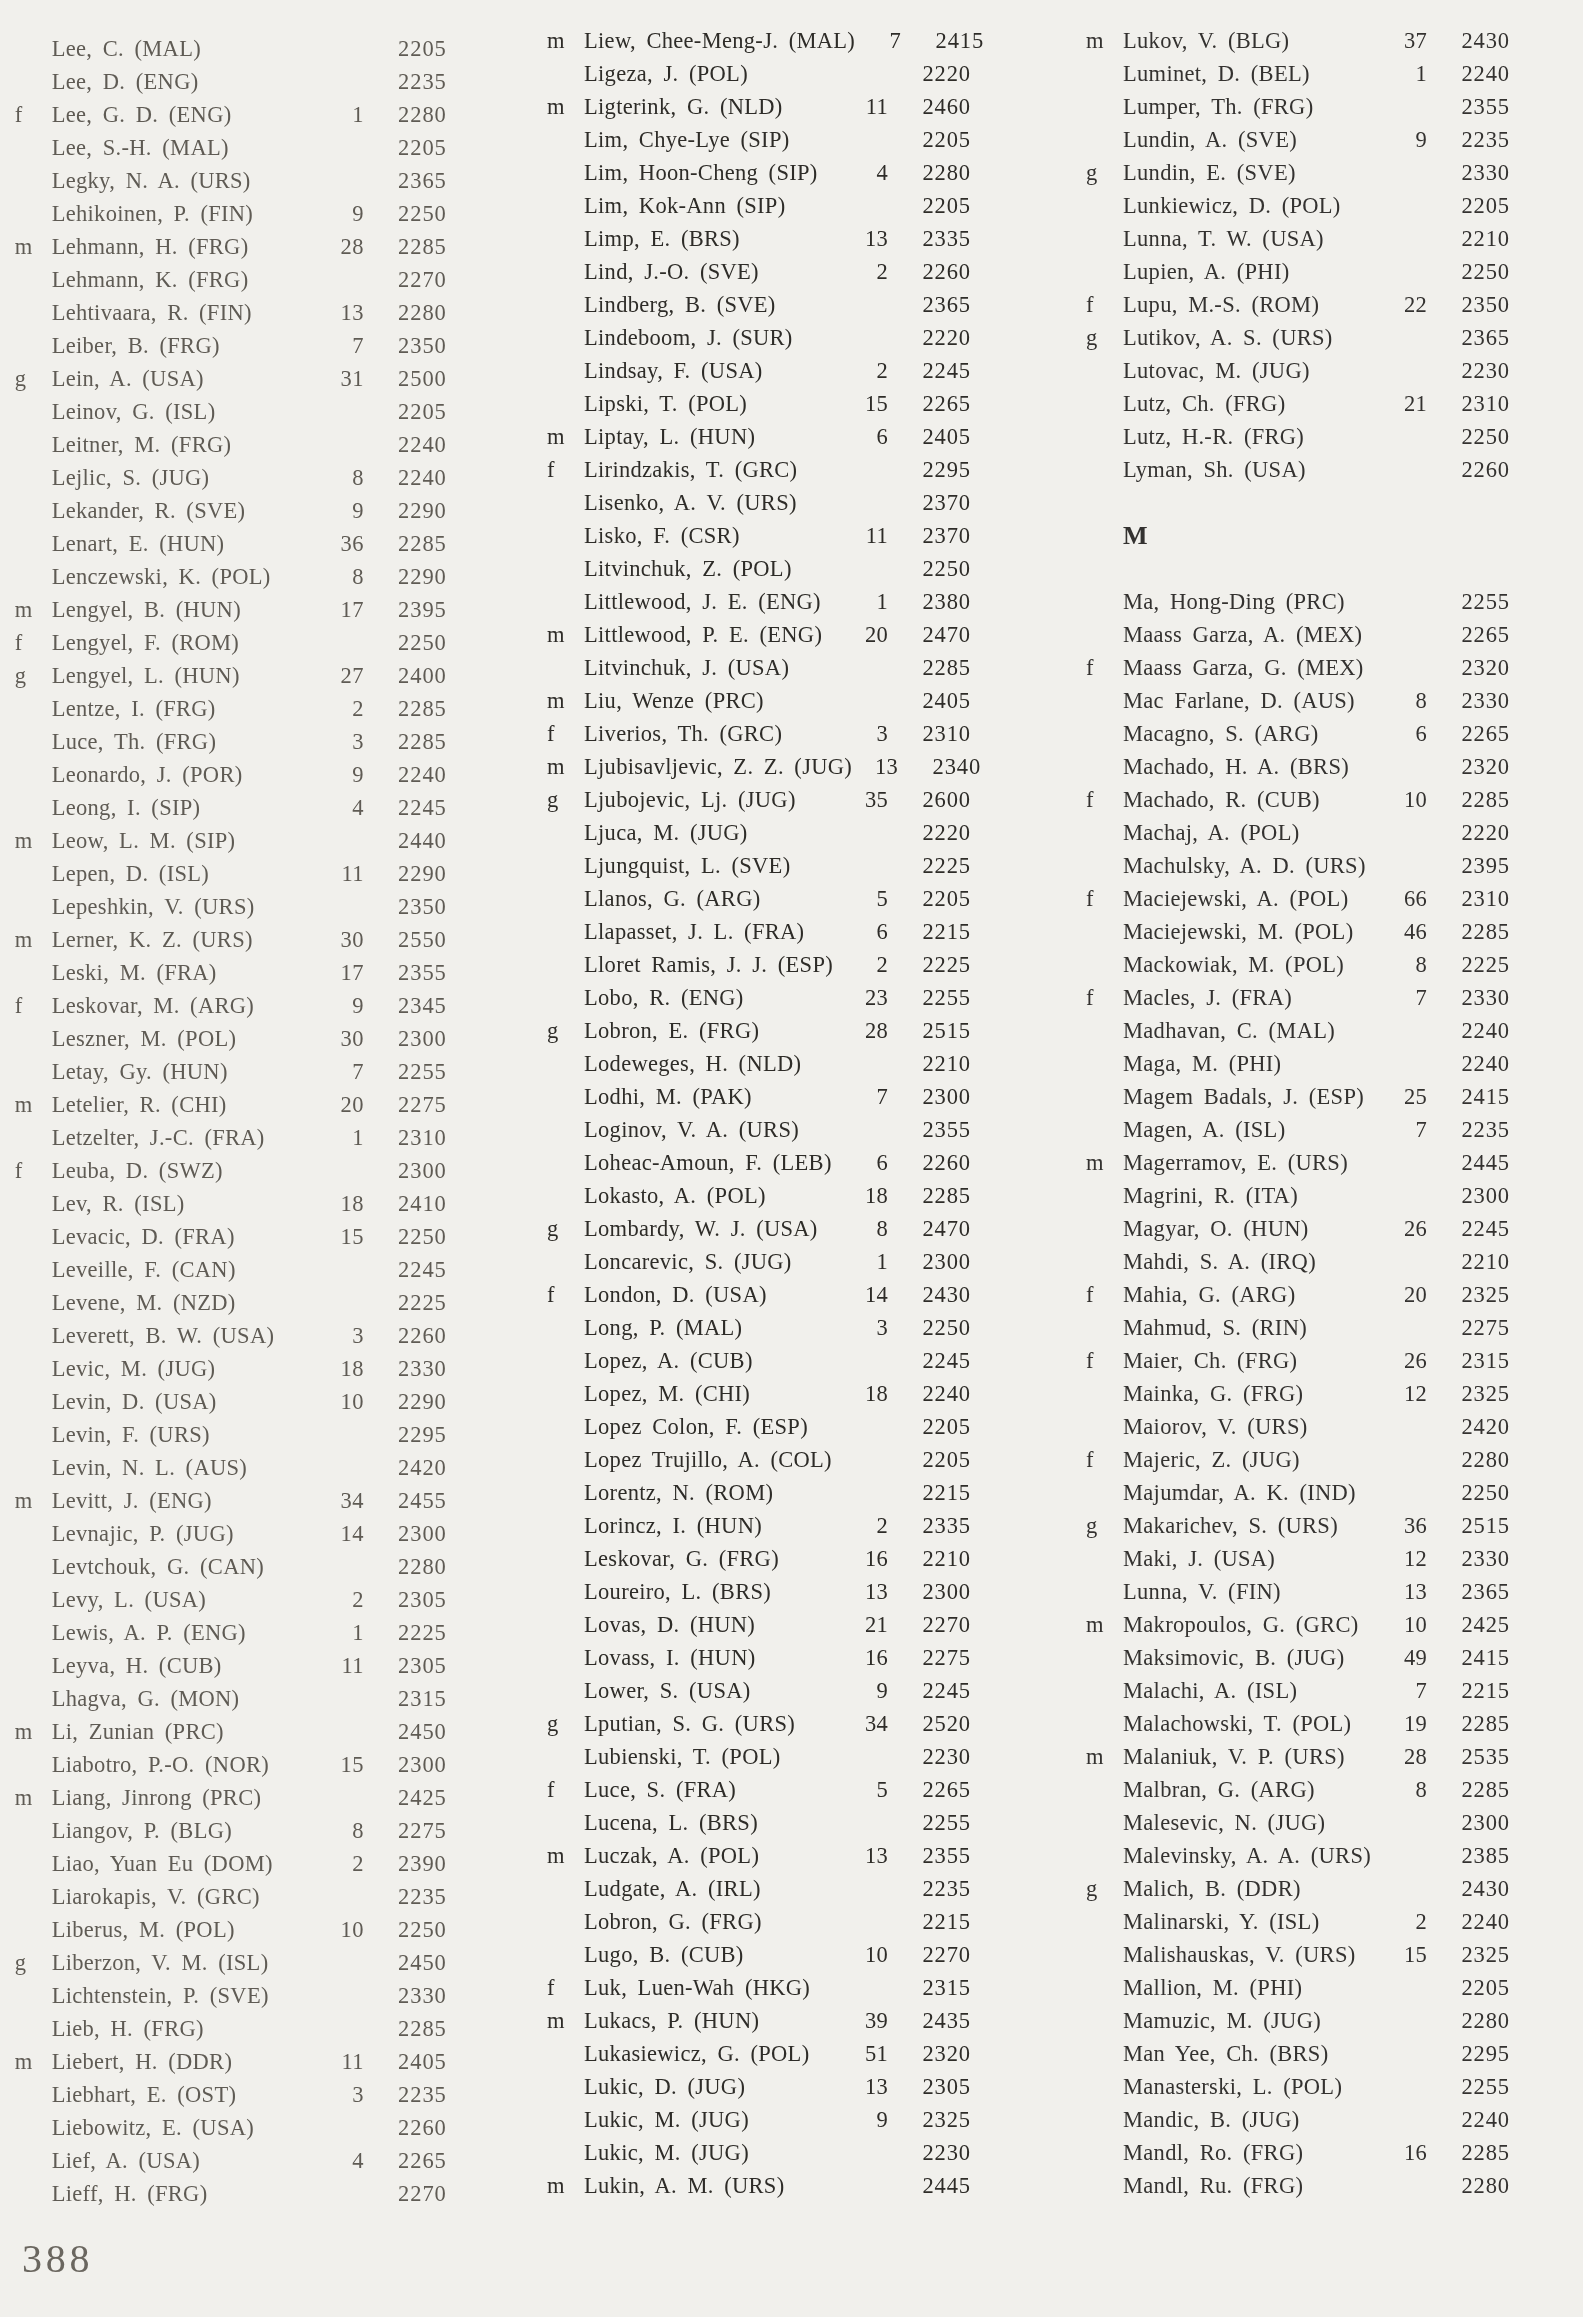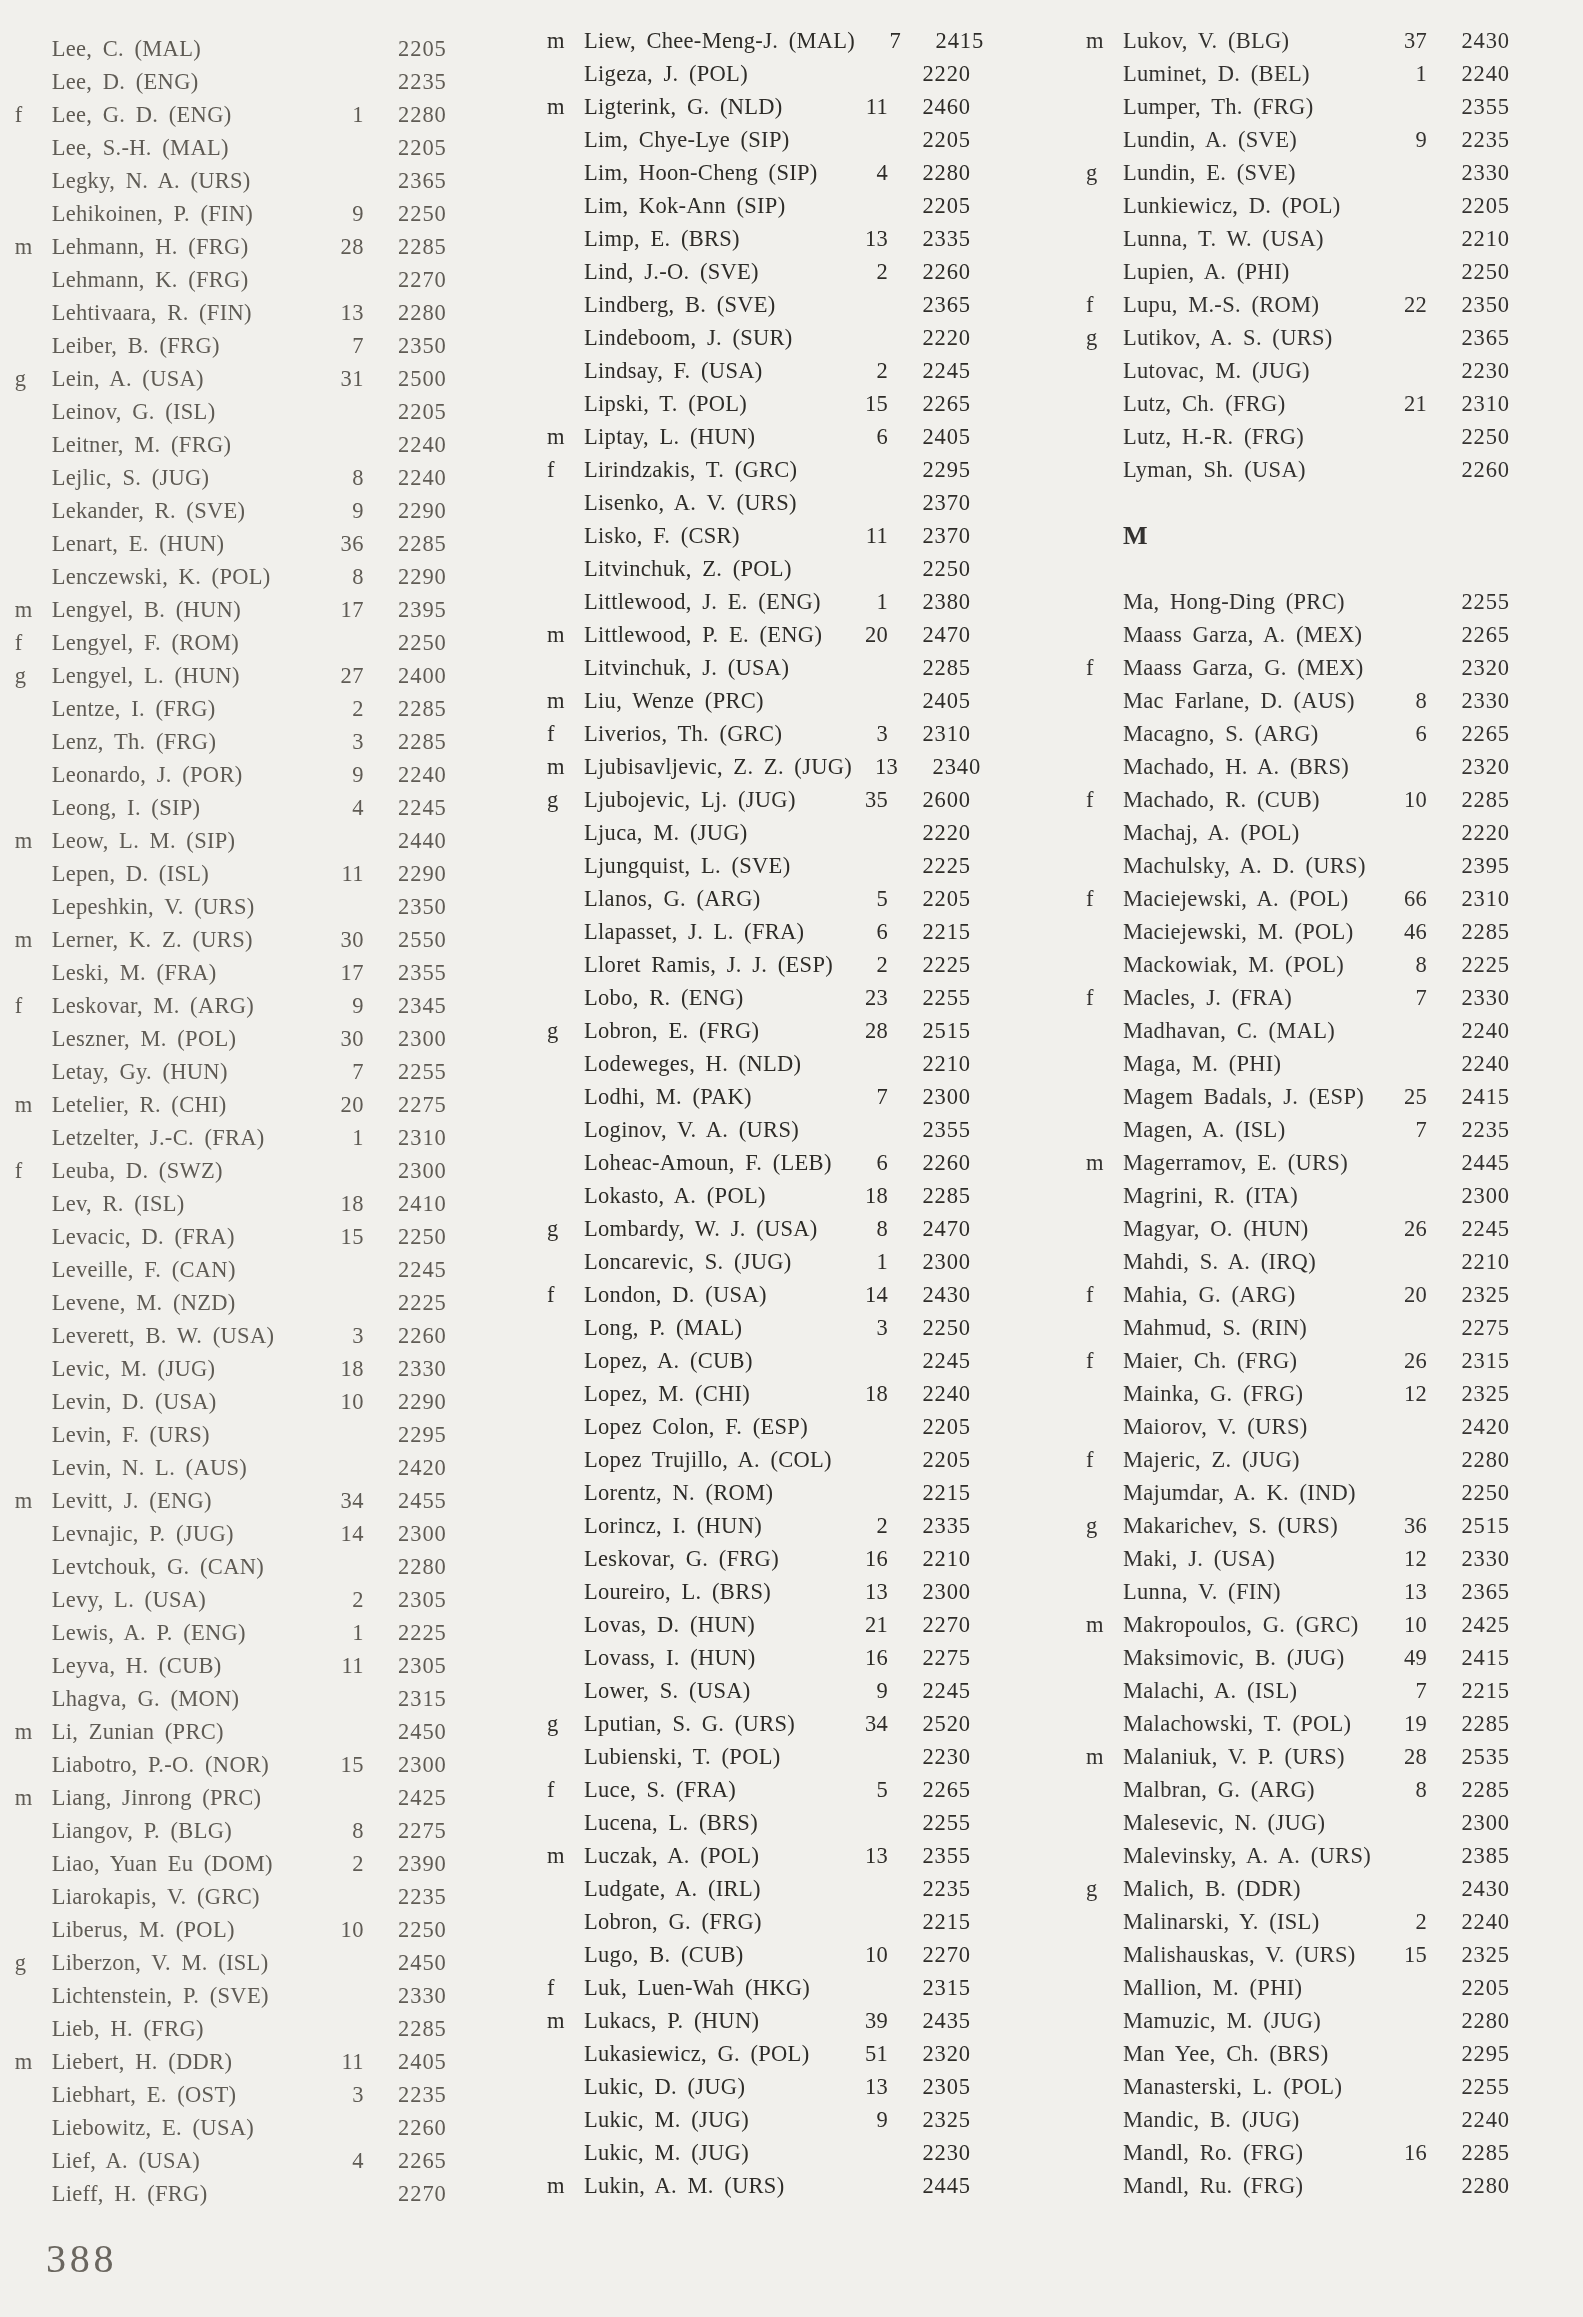--- a/index.html
+++ b/index.html
@@ -28,21 +28,21 @@
   .row .g{flex:0 0 46px;width:46px;text-align:right;}
   .row .r{flex:0 0 83px;width:83px;text-align:right;letter-spacing:0.9px;}
   .sec-header{
     height:33px;line-height:33px;
     font-size:26px;font-weight:bold;
     padding-left:37px;
   }
   .spacer-row{height:33px;}
   .page-number{
     position:absolute;left:22px;top:2235px;
-    font-size:40px;color:#6a665f;letter-spacing:3.7px;margin-left:24px;
+    font-size:40px;color:#6a665f;letter-spacing:3.7px;
   }
 </style>
 </head>
 <body style="--paper: #f1f0ec; --ink1: #5f5b54; --ink2: #2e2c28; --ink3: #343230;">
 
 <div class="page">
   <div class="col col-1">
       <div class="row">
         <span class="t"></span>
         <span class="n">Lee, C. (MAL)</span>
@@ -164,21 +164,21 @@
         <span class="r">2400</span>
       </div>
       <div class="row">
         <span class="t"></span>
         <span class="n">Lentze, I. (FRG)</span>
         <span class="g">2</span>
         <span class="r">2285</span>
       </div>
       <div class="row">
         <span class="t"></span>
-        <span class="n">Lenz, Th. (FRG)</span>
+        <span class="n">Luce, Th. (FRG)</span>
         <span class="g">3</span>
         <span class="r">2285</span>
       </div>
       <div class="row">
         <span class="t"></span>
         <span class="n">Leonardo, J. (POR)</span>
         <span class="g">9</span>
         <span class="r">2240</span>
       </div>
       <div class="row">

